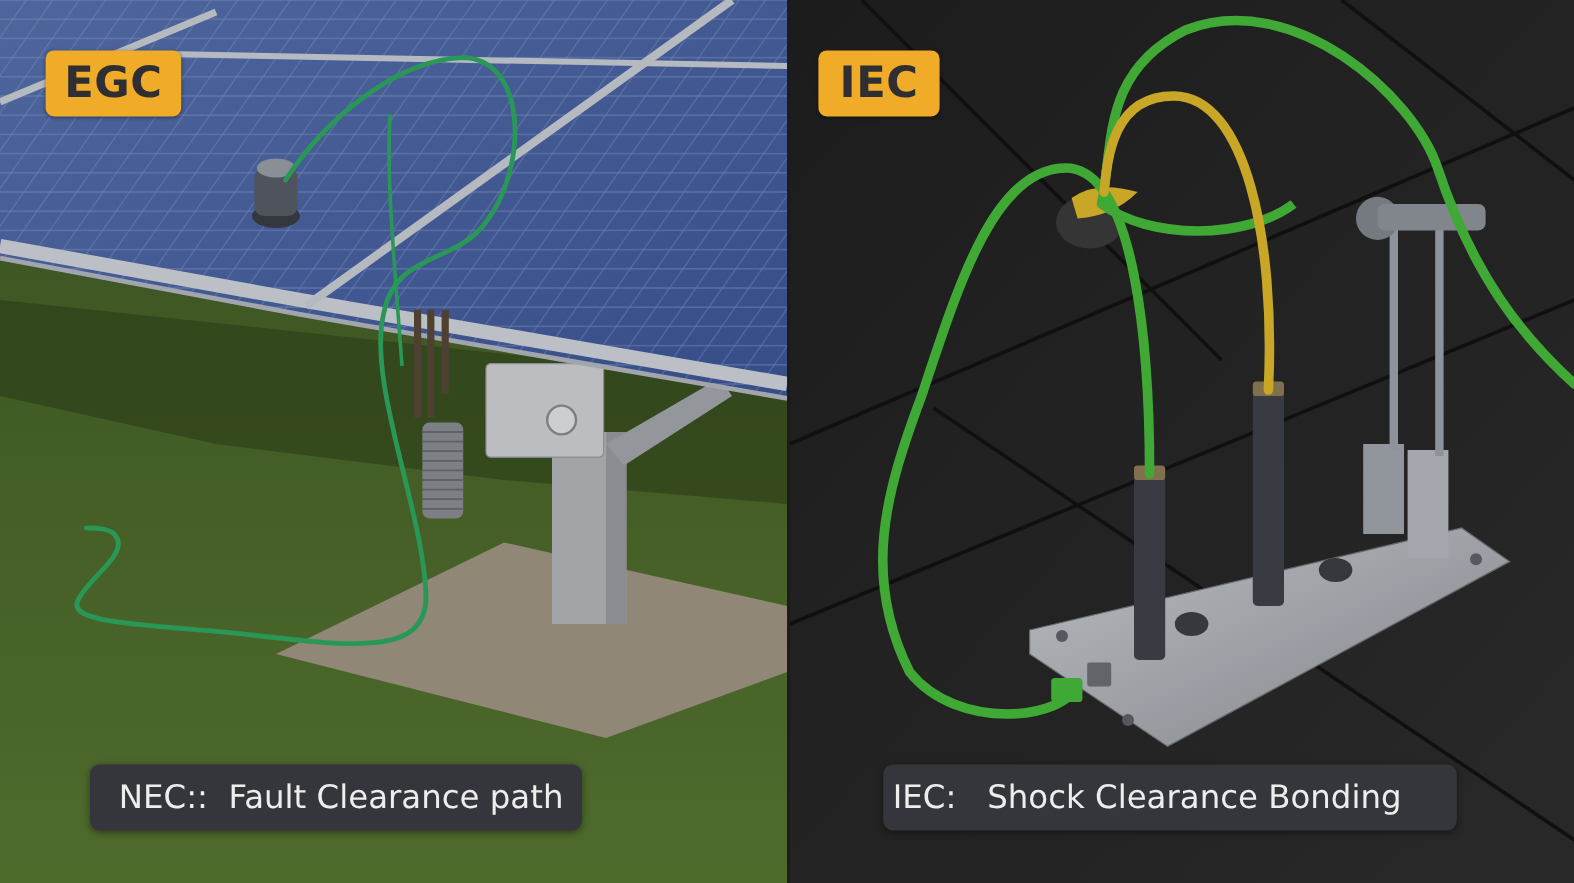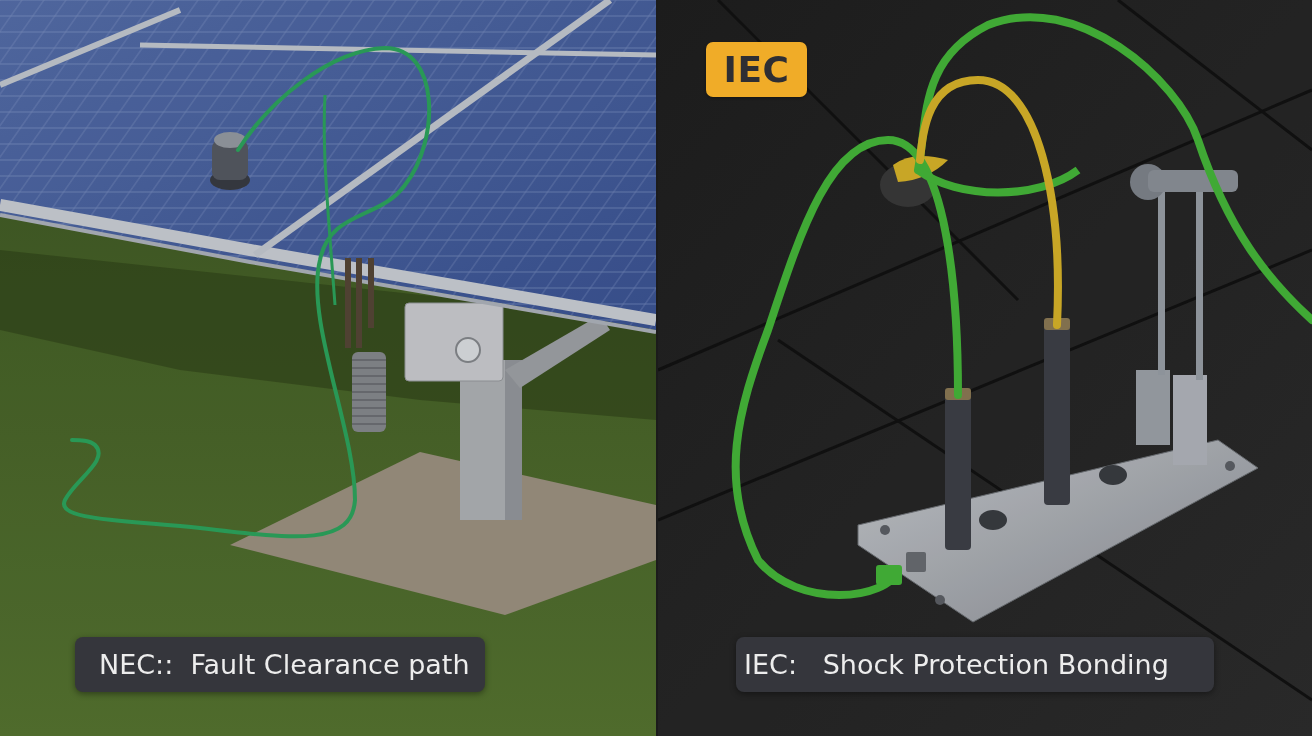--- a/index.html
+++ b/index.html
@@ -13,21 +13,21 @@
 
     svg.scene { position: absolute; left: 0; top: 0; }
 
     .badge {
       position: absolute; top: 42px; height: 55px;
       border-radius: 7px; display: flex; align-items: center; justify-content: center;
       font-weight: bold; font-size: 36px; letter-spacing: 0.5px;
       box-shadow: 0 1px 3px rgba(0,0,0,0.35);
     }
     .badge-left { left: 38px; width: 113px; }
-    .badge-right { left: 24px; width: 101px; margin-left: 24px; }
+    .badge-right { left: 24px; width: 101px; }
 
     .caption {
       position: absolute; top: 637px; height: 55px;
       border-radius: 8px; display: flex; align-items: center;
       font-size: 27px; white-space: pre;
       box-shadow: 0 2px 6px rgba(0,0,0,0.4);
     }
     .caption-left { left: 75px; width: 410px; padding-left: 24px; }
     .caption-right { left: 78px; width: 478px; padding-left: 8px; }
   </style>
@@ -83,20 +83,23 @@
 
     <rect x="352" y="352" width="34" height="80" rx="6" fill="#8e9196"></rect>
     <path d="M352 360 H386 M352 368 H386 M352 376 H386 M352 384 H386 M352 392 H386 M352 400 H386 M352 408 H386 M352 416 H386 M352 424 H386" stroke="#6b6e73" stroke-width="1.5"></path>
 
     <path d="M238 150 C270 100, 330 50, 385 48 C440 48, 440 140, 405 185 C380 220, 330 210, 320 260 C305 320, 355 430, 355 500 C352 545, 300 540, 200 528 C120 520, 55 520, 65 500 C75 480, 110 460, 95 445 C90 440, 80 440, 72 440" stroke="#2FAE62" stroke-width="4" fill="none" stroke-linecap="round"></path>
     <path d="M325 95 C322 150, 328 210, 335 305" stroke="#2FAE62" stroke-width="3" fill="none"></path>
 
     <rect x="0" y="0" width="656" height="736" fill="#000" opacity="0.12"></rect>
   </svg>
 
+  <div class="badge badge-left" style="background:#F0AC28;color:#2E2E33;">
+    <span>EGC</span>
+  </div>
 
   <div class="caption caption-left" style="background:#35363C;color:#EDEDED;">
     <span>NEC::  Fault Clearance path</span>
   </div>
 </div>
 
 <div class="divider"></div>
 
 <div class="panel panel-right">
   <svg class="scene" width="654" height="736" viewBox="0 0 654 736">
@@ -149,15 +152,15 @@
     <rect x="218" y="565" width="26" height="20" rx="3" fill="#46B83A"></rect>
     <rect x="248" y="552" width="20" height="20" rx="2" fill="#6a6d72"></rect>
     <rect x="0" y="0" width="654" height="736" fill="#000" opacity="0.08"></rect>
   </svg>
 
   <div class="badge badge-right" style="background:#F0AC28;color:#2E2E33;">
     <span>IEC</span>
   </div>
 
   <div class="caption caption-right" style="background:#35363C;color:#EDEDED;">
-    <span>IEC:   Shock Protection Bonding</span>
+    <span>IEC:   Shock Clearance Bonding</span>
   </div>
 </div>
 
 </body></html>

